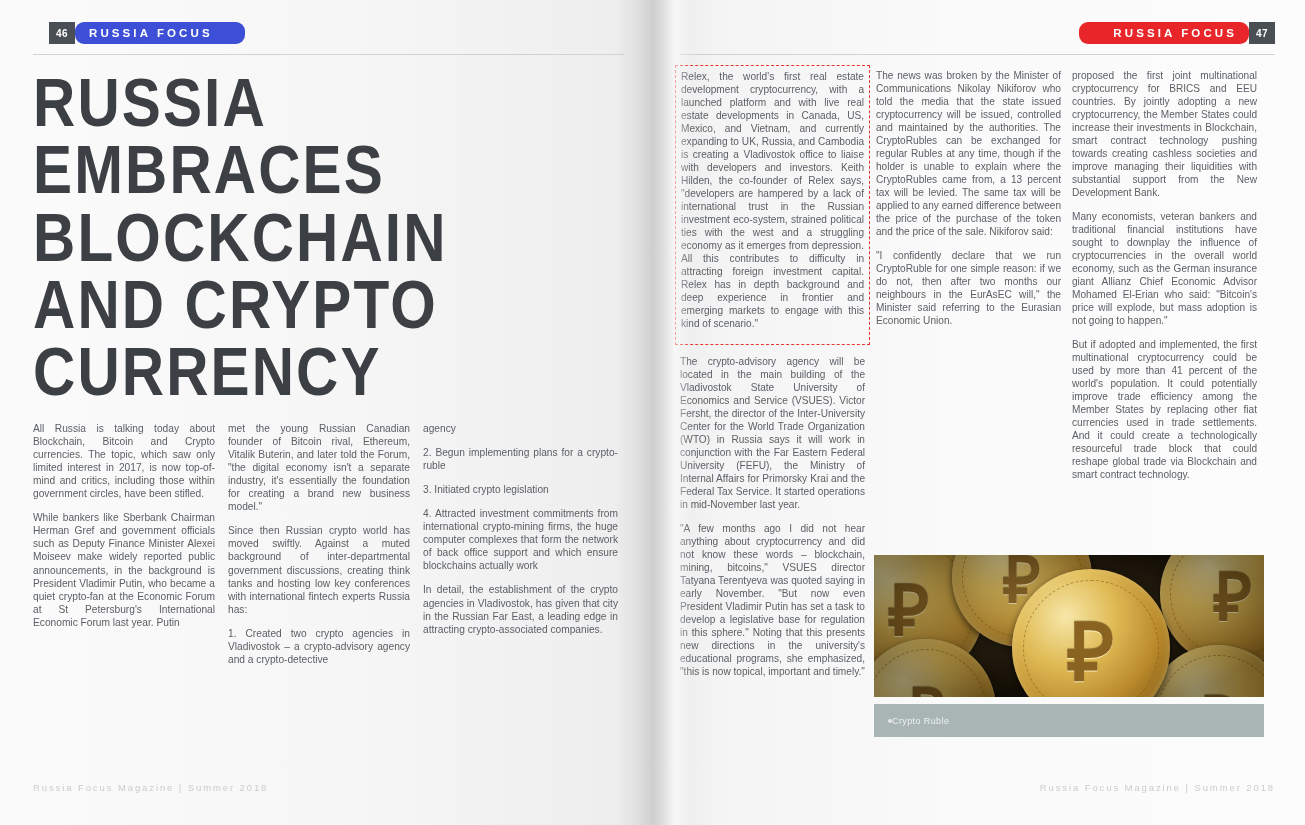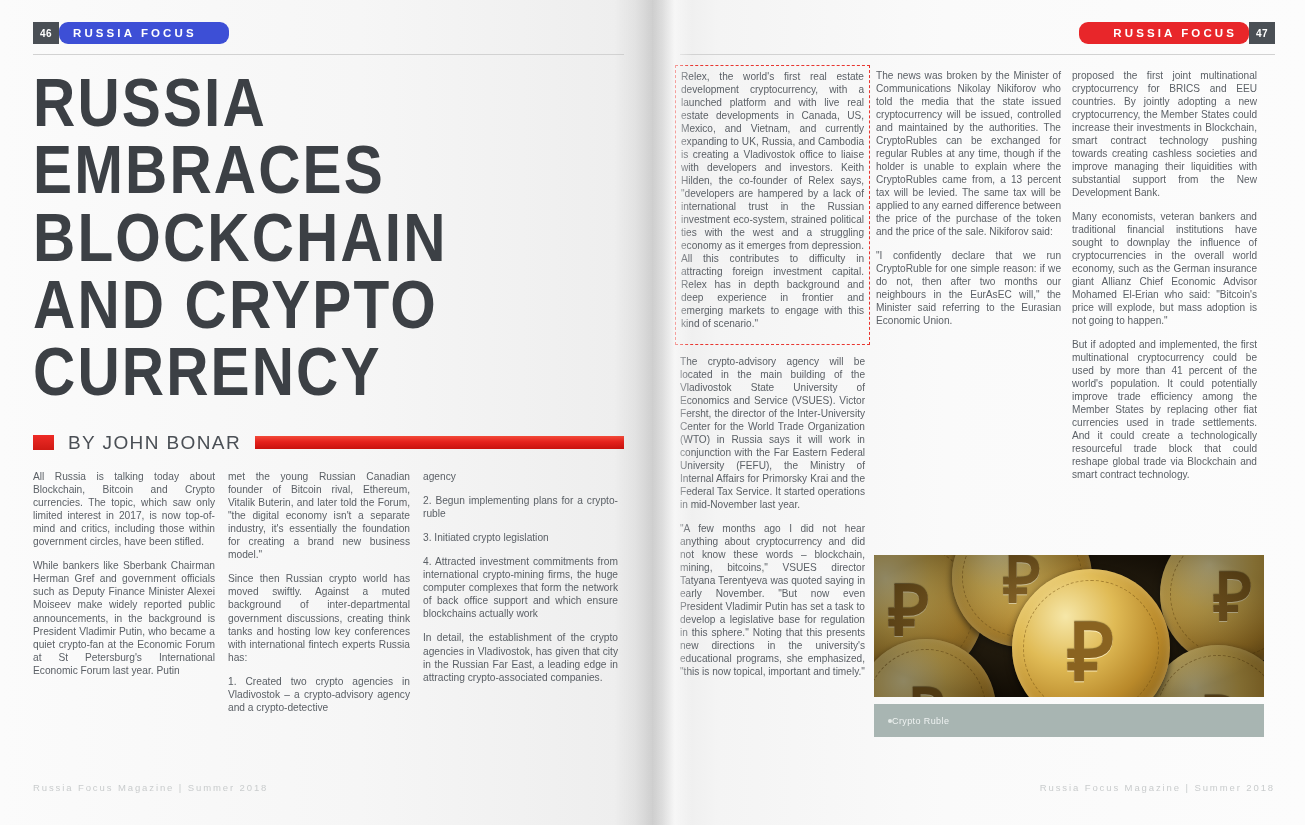--- a/index.html
+++ b/index.html
@@ -37,21 +37,21 @@
       rgba(0,0,0,0.05) 28%,
       rgba(0,0,0,0.12) 48%,
       rgba(0,0,0,0.06) 62%,
       rgba(255,255,255,0.55) 78%,
       rgba(0,0,0,0.00) 100%);
     pointer-events: none;
     z-index: 5;
   }
 
   
-  .runhead { display: flex; align-items: stretch; height: 22px; }
+  .runhead { display: flex; align-items: stretch; height: 22px; margin-left: 16px; }
   .runhead-left  { width: 196px; }
   .runhead-right { width: 196px; margin-left: auto; }
   .folio {
     background: #4a4f55; color: #ffffff;
     font-size: 10px; font-weight: bold;
     letter-spacing: .4px;
     display: flex; align-items: center; justify-content: center;
     width: 26px;
   }
   .runhead-title {
@@ -196,25 +196,20 @@
       </div>
     </div>
     <div class="rule"></div>
 
     <div class="headline">RUSSIA
 EMBRACES
 BLOCKCHAIN
 AND CRYPTO
 CURRENCY</div>
 
-    <div class="byline-row">
-      <div class="byline-square"></div>
-      <div class="byline-name">BY JOHN BONAR</div>
-      <div class="byline-bar"></div>
-    </div>
 
     <div class="cols">
       <div class="col">
         <p>All Russia is talking today about Blockchain, Bitcoin and Crypto currencies. The topic, which saw only limited interest in 2017, is now top-of-mind and critics, including those within government circles, have been stifled.</p>
         <p>While bankers like Sberbank Chairman Herman Gref and government officials such as Deputy Finance Minister Alexei Moiseev make widely reported public announcements, in the background is President Vladimir Putin, who became a quiet crypto-fan at the Economic Forum at St Petersburg's International Economic Forum last year. Putin</p>
       </div>
       <div class="col">
         <p>met the young Russian Canadian founder of Bitcoin rival, Ethereum, Vitalik Buterin, and later told the Forum, "the digital economy isn't a separate industry, it's essentially the foundation for creating a brand new business model."</p>
         <p>Since then Russian crypto world has moved swiftly. Against a muted background of inter-departmental government discussions, creating think tanks and hosting low key conferences with international fintech experts Russia has:</p>
         <p>1. Created two crypto agencies in Vladivostok – a crypto-advisory agency and a crypto-detective</p>

